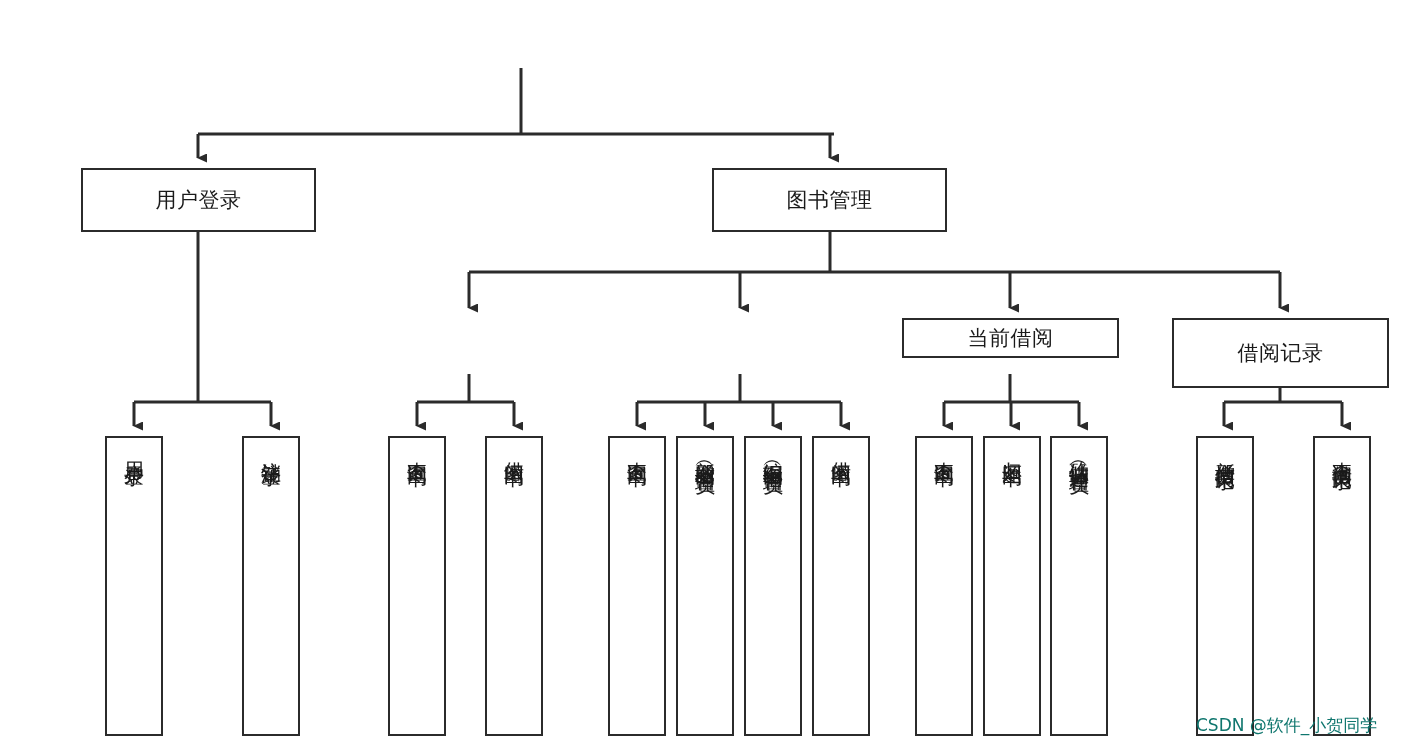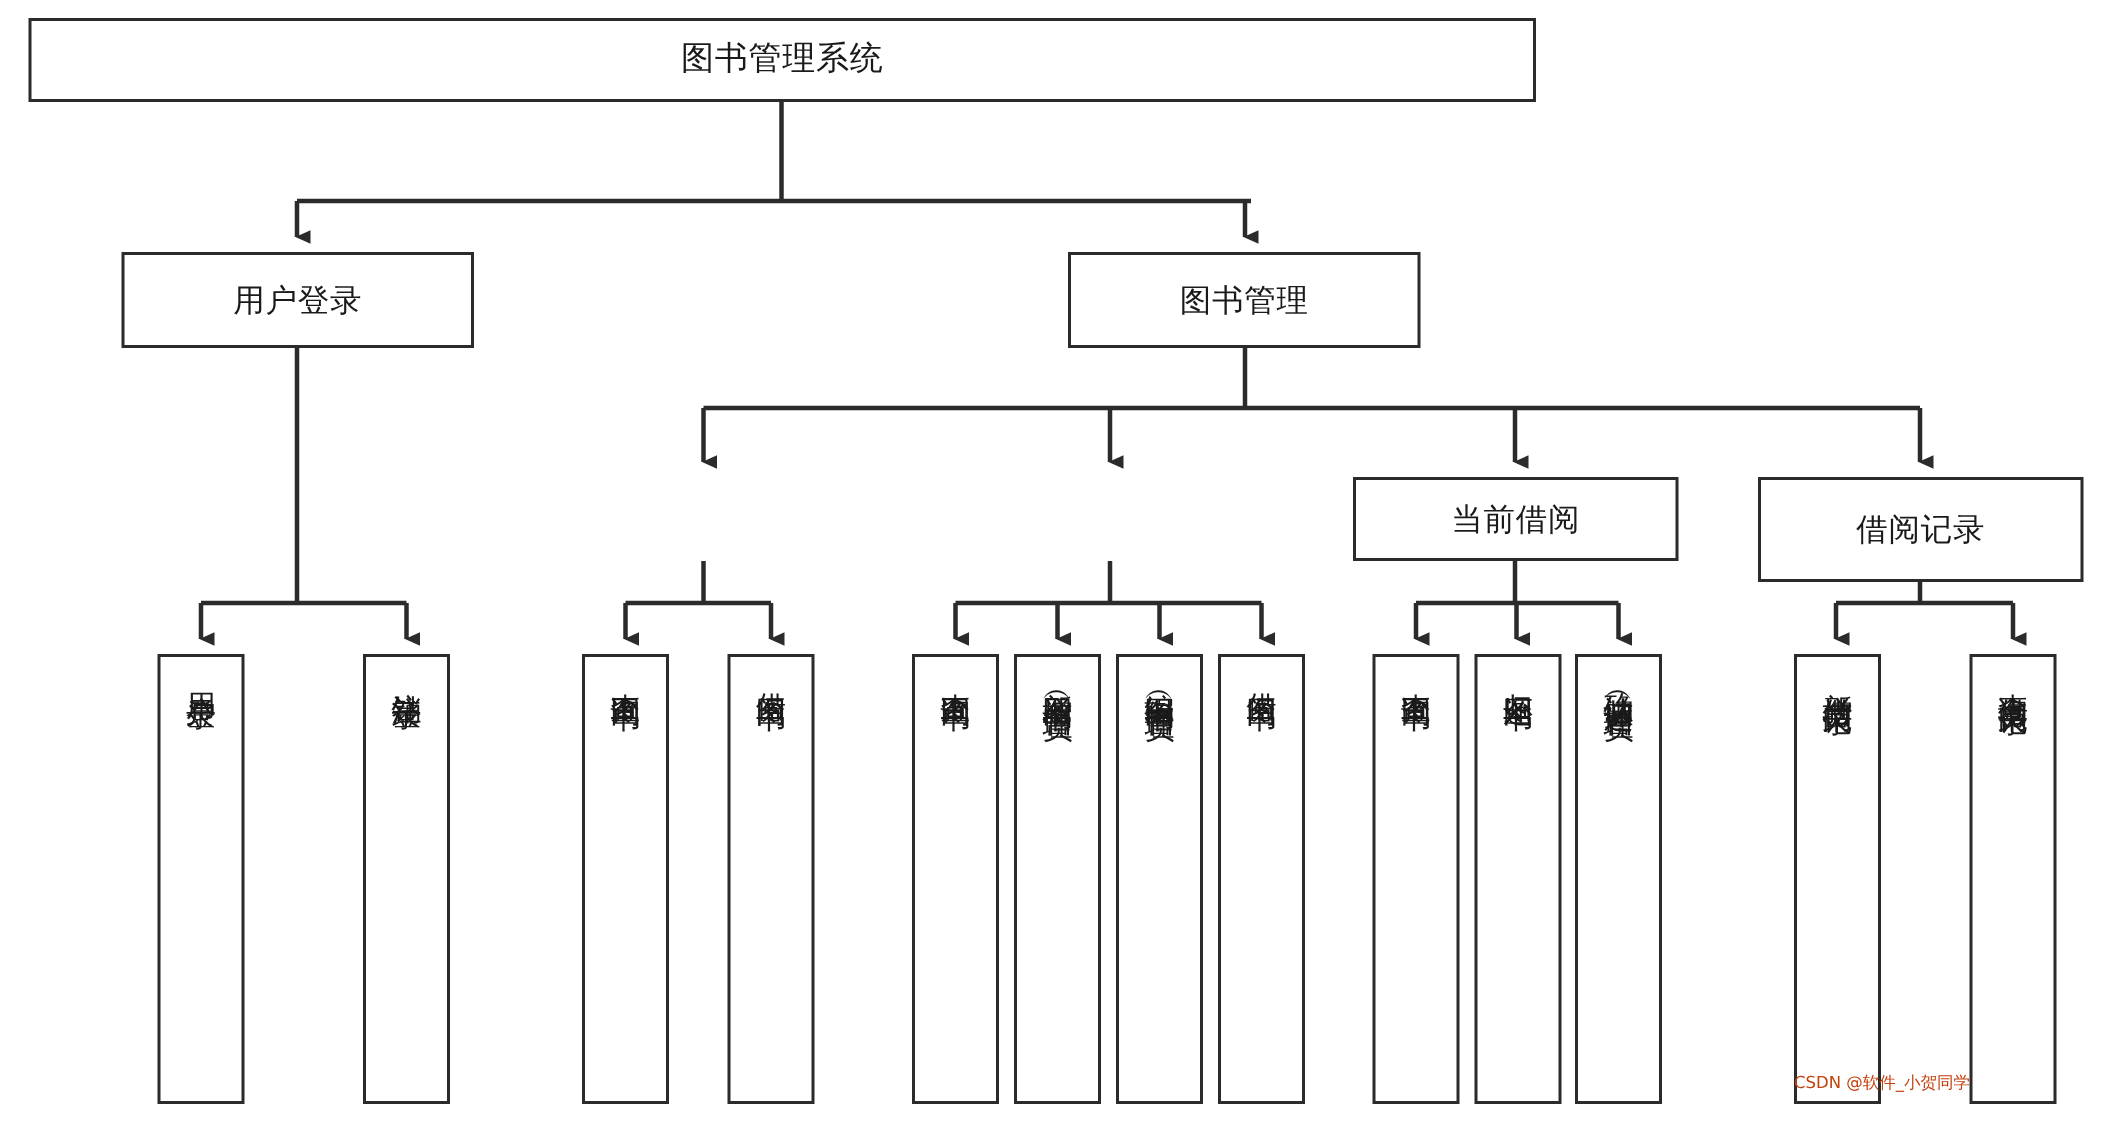--- a/index.html
+++ b/index.html
@@ -52,22 +52,22 @@
   }
   .node.leaf {
     align-items: flex-start;
     padding-top: 8px;
   }
   .node.root .node-label { font-size: 22px; }
   #watermark {
     position: absolute;
     left: 1196px;
     top: 714px;
-    font-size: 11px;
-    color: #c2410c;
+    font-size: 17px;
+    color: #0f766e;
     white-space: nowrap;
     z-index: 5;
     user-select: none;
   }
 </style>
 </head>
 <body>
 
 <div id="diagram-canvas">
 
@@ -114,32 +114,29 @@
       <path d="M1011,402 L1011,426" marker-end="url(#arrowhead)"></path>
       <path d="M1079,402 L1079,426" marker-end="url(#arrowhead)"></path>
 
       <path d="M1280,374 L1280,402"></path>
       <path d="M1224,402 L1342,402"></path>
       <path d="M1224,402 L1224,426" marker-end="url(#arrowhead)"></path>
       <path d="M1342,402 L1342,426" marker-end="url(#arrowhead)"></path>
     </g>
   </svg>
 
-  <div class="node root" style="left:19px; top:12px; width:1005px; height:56px;">
-    <span class="node-label">图书管理系统</span>
-  </div>
 
   <div class="node" style="left:81px; top:168px; width:235px; height:64px;">
     <span class="node-label">用户登录</span>
   </div>
   <div class="node" style="left:712px; top:168px; width:235px; height:64px;">
     <span class="node-label">图书管理</span>
   </div>
 
-  <div class="node" style="left:902px; top:318px; width:217px; height:56px;">
+  <div class="node" style="left:902px; top:318px; width:217px; height:40px;">
     <span class="node-label">当前借阅</span>
   </div>
   <div class="node" style="left:1172px; top:318px; width:217px; height:70px;">
     <span class="node-label">借阅记录</span>
   </div>
 
   <div class="node vertical leaf" style="left:105px; top:436px; width:58px; height:300px;">
     <span class="node-label">用户登录</span>
   </div>
   <div class="node vertical leaf" style="left:242px; top:436px; width:58px; height:300px;">

